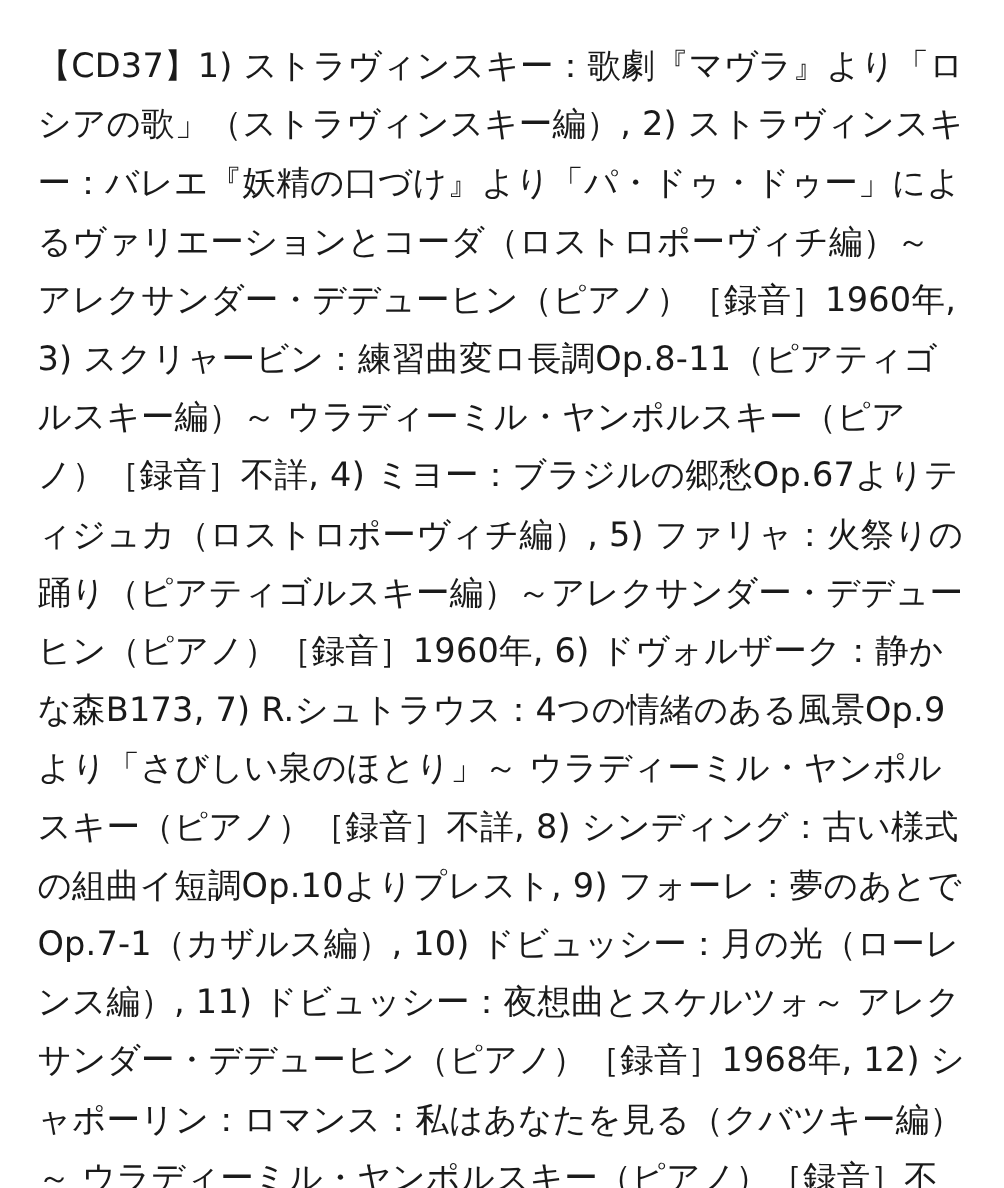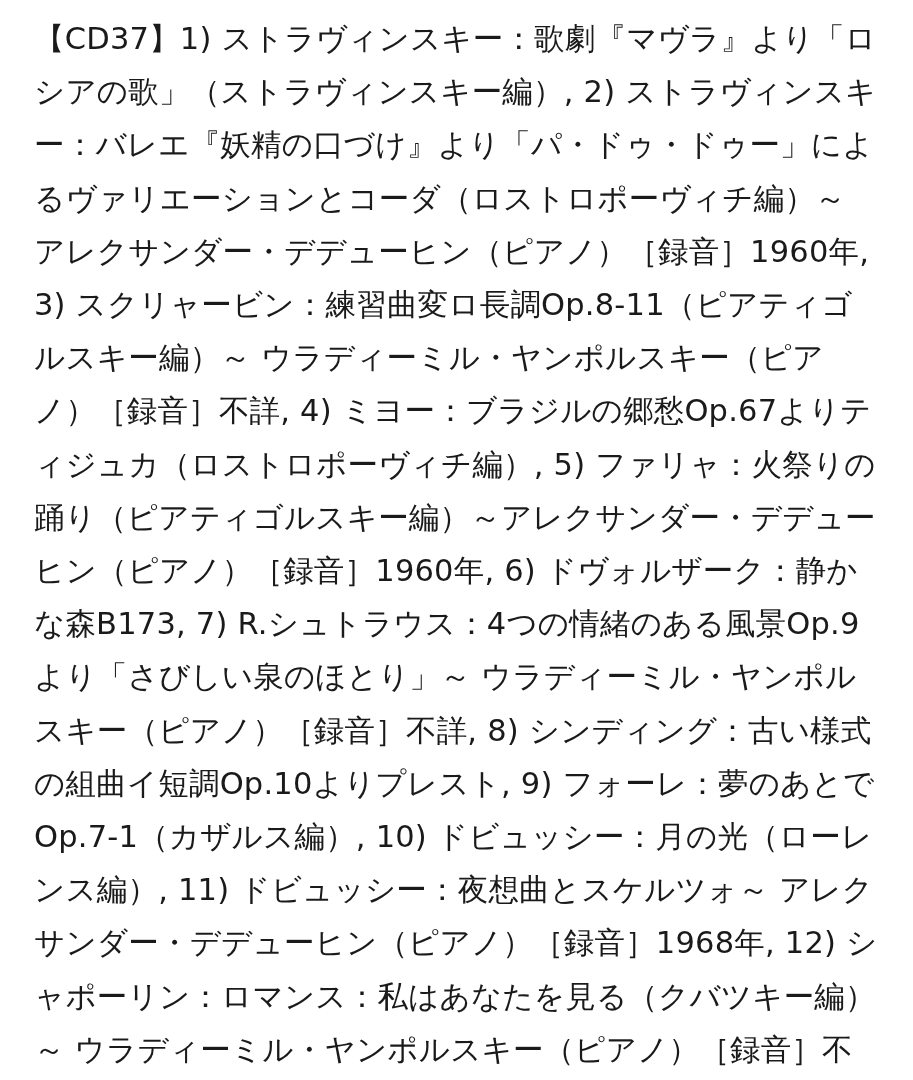--- a/index.html
+++ b/index.html
@@ -11,21 +11,21 @@
     width: 913px;
     height: 1080px;
     overflow: hidden;
     font-family: "DejaVu Sans", "Liberation Sans", sans-serif;
     color: #1a1a1a;
   }
   .page {
     box-sizing: border-box;
     width: 913px;
     height: 1080px;
-    padding: 12px 34px 0 34px;
+    padding: 34px 34px 0 34px;
     background: #ffffff;
   }
   .body-text {
     font-size: 30.5px;
     line-height: 53.2px;
     letter-spacing: 0.2px;
     text-align: left;
     word-break: break-all;
     overflow-wrap: anywhere;
     white-space: pre-wrap;

